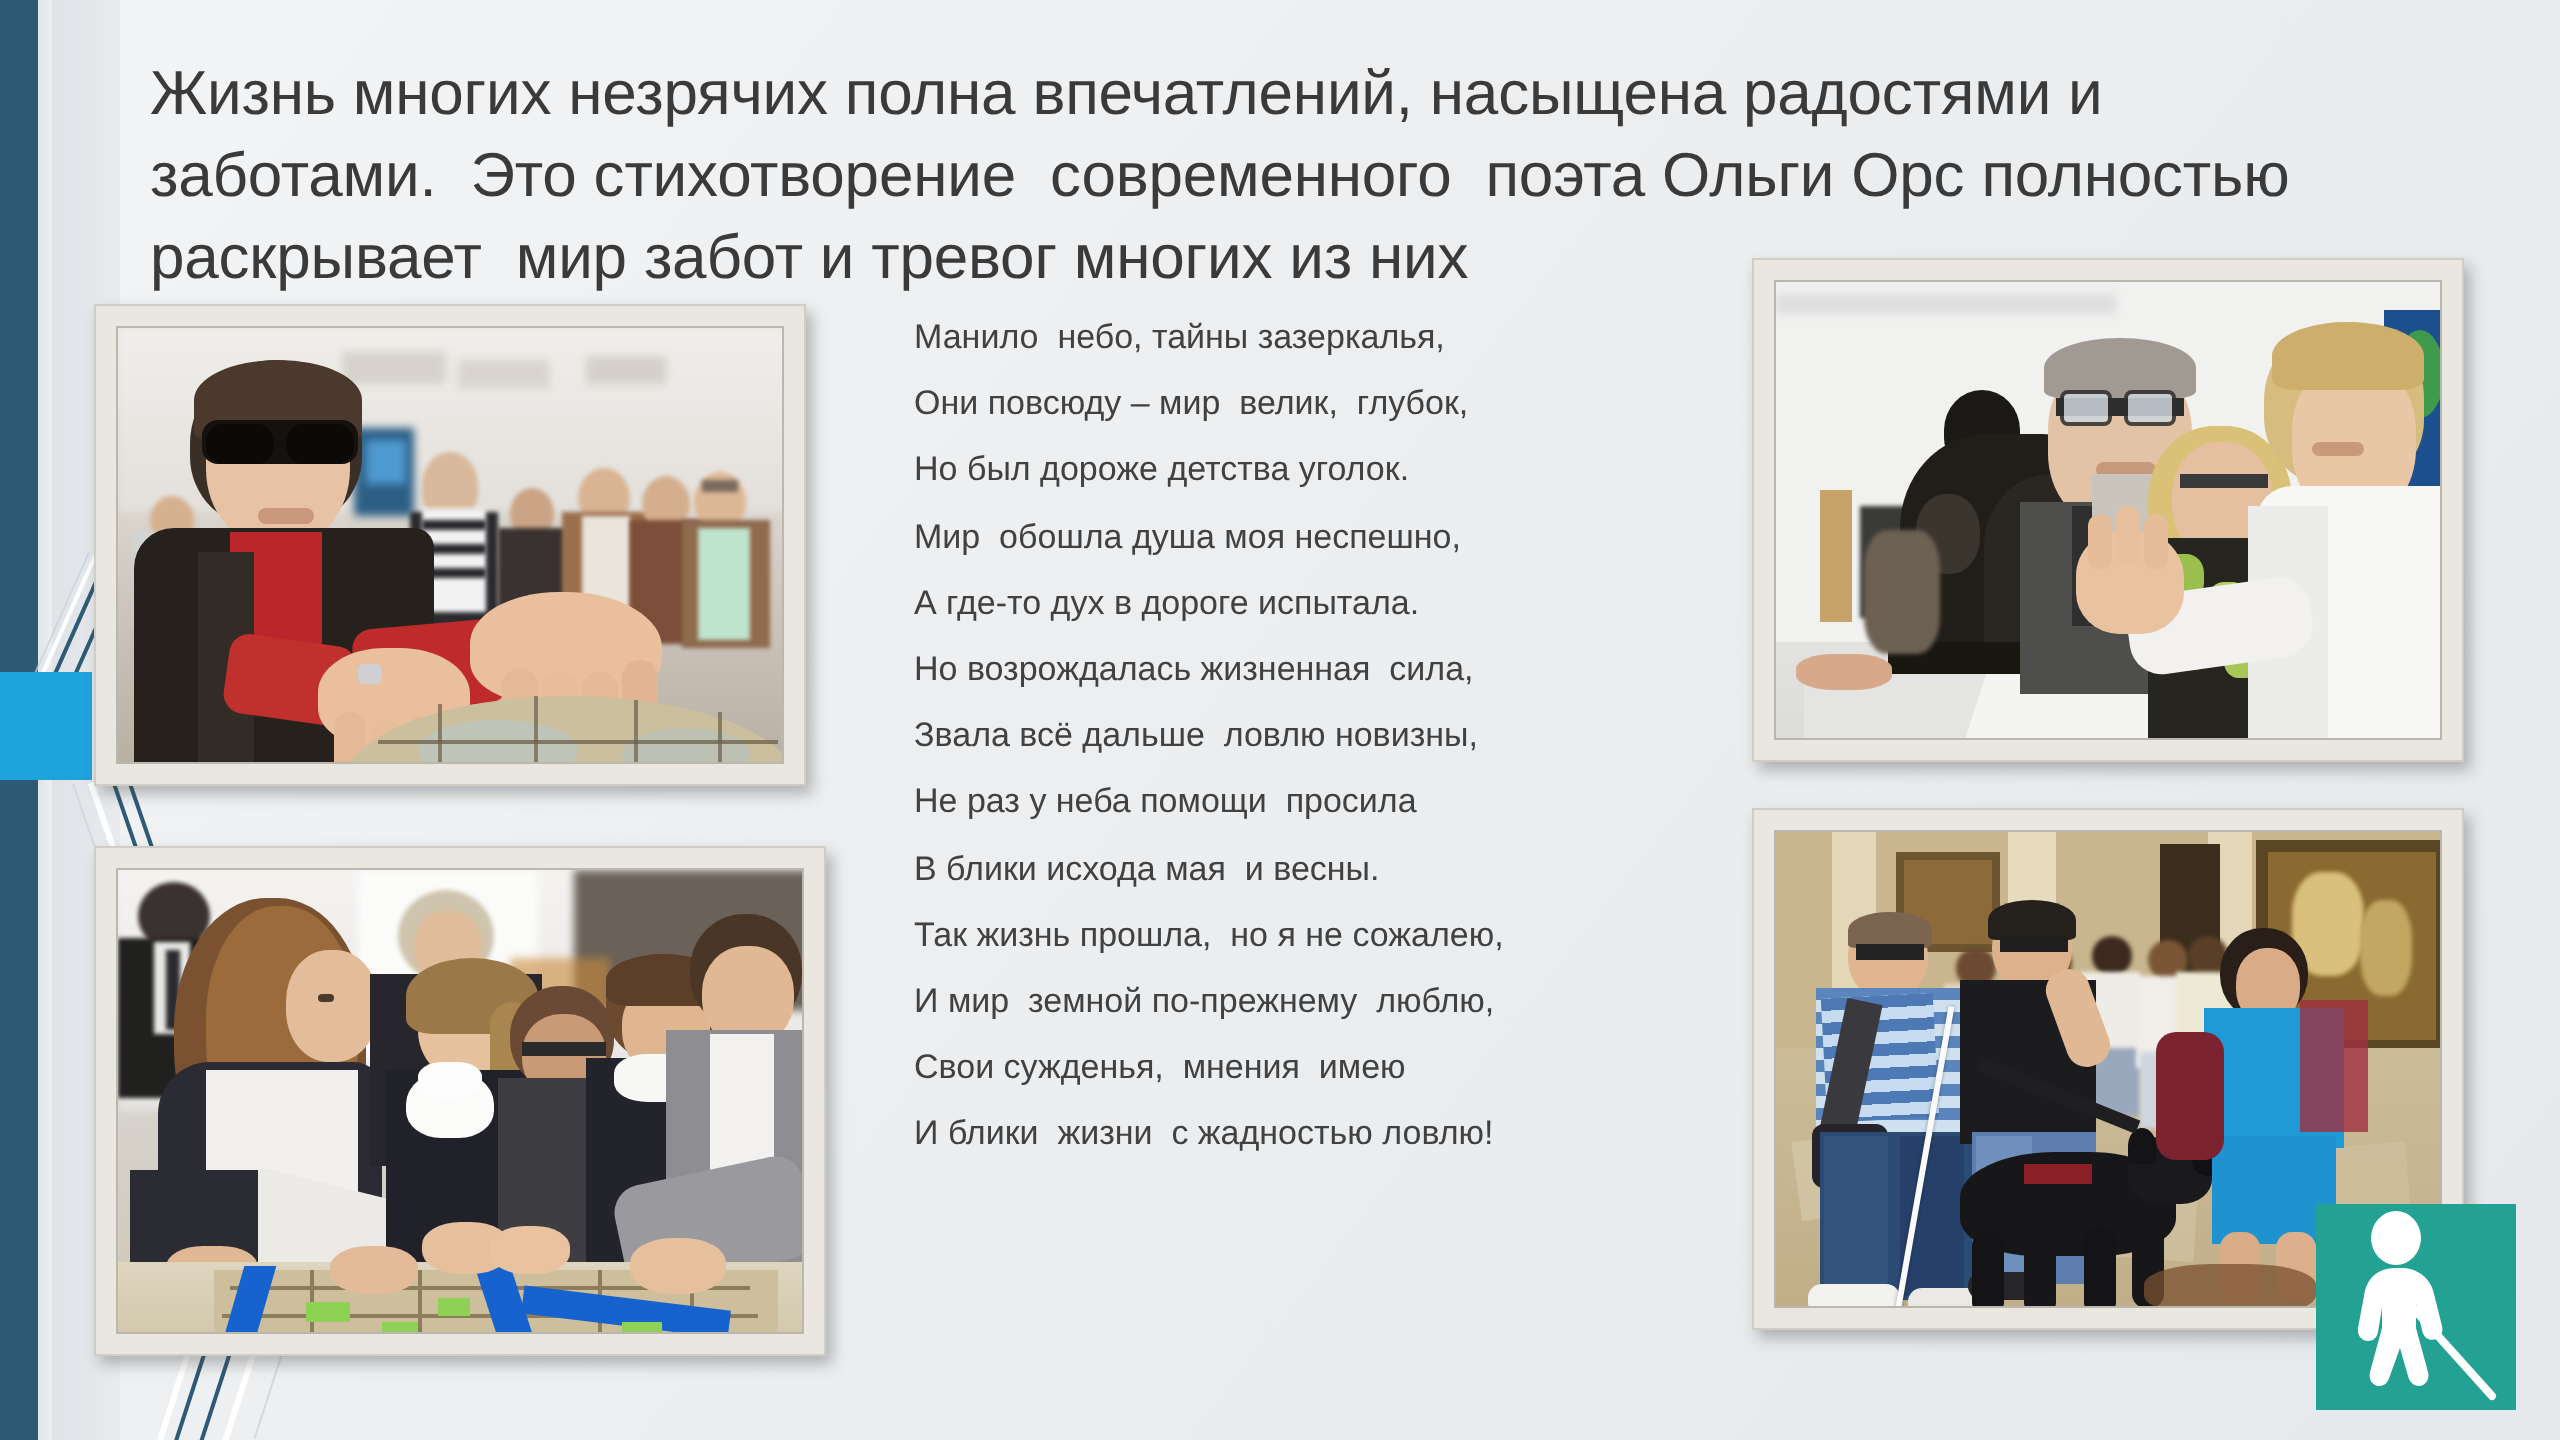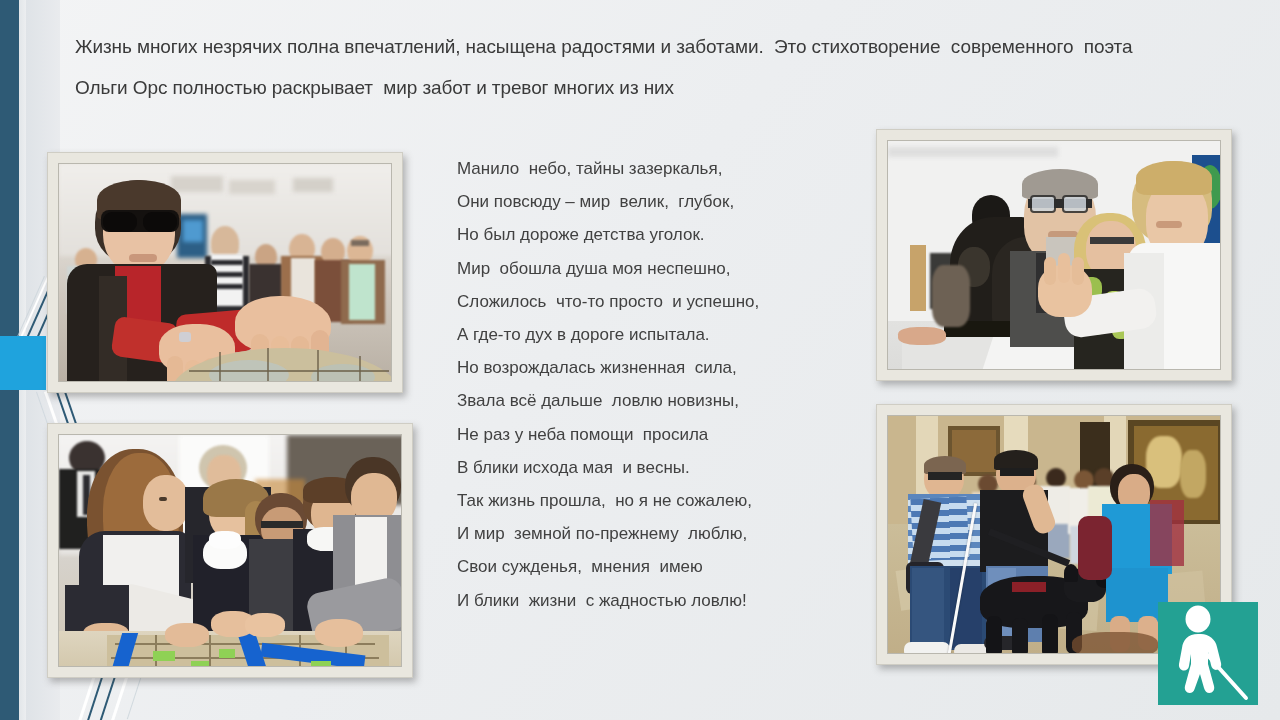--- a/index.html
+++ b/index.html
@@ -23,21 +23,21 @@
   .accent-square{position:absolute;left:0;top:336px;width:46px;height:54px;background:#1fa3dd;}
 
   .diag{position:absolute;transform-origin:0 0;}
   .d-dark{background:#2e5a75;}
   .d-light{background:#ffffff;}
   .d-soft{background:#c9d3da;}
 
   
   .title{
     position:absolute;left:75px;top:26px;width:1105px;
-    font-size:19px;line-height:41px;color:#3a3a3a;
+    font-size:31px;line-height:41px;color:#3a3a3a;
     letter-spacing:-0.1px;white-space:pre-wrap;
   }
 
   
   .frame{
     position:absolute;background:#e9e7df;
     border:1px solid #cfcdc4;
     box-shadow:3px 4px 7px rgba(60,60,60,.35);
     box-sizing:border-box;
   }
@@ -389,21 +389,20 @@
       <path d="M40 32 C30 32 25 38 24 46 L21 62 C20.5 66 23 68.5 26 68.5 C28.6 68.5 30.6 66.8 31 64 L33 52 L33 62 L27 84 C26 88 28.6 91 31.6 91 C34 91 35.8 89.6 36.6 87 L42 72 L46 86 C46.8 89 48.8 91 51.4 91 C54.6 91 57 88 56 84 L50 62 L50 50 L53 63 C53.6 66.4 56 68.4 59 67.8 C62 67.2 63.8 64.4 63 61 L59 45 C57.6 37.6 51 32 43 32 Z" fill="#ffffff"></path>
       <line x1="44" y1="47" x2="88" y2="96" stroke="#ffffff" stroke-width="4" stroke-linecap="round"></line>
     </svg>
   </div>
 
   <div class="poem">
     <div class="ln">Манило  небо, тайны зазеркалья,</div>
     <div class="ln">Они повсюду – мир  велик,  глубок,</div>
     <div class="ln">Но был дороже детства уголок.</div>
     <div class="ln">Мир  обошла душа моя неспешно,</div>
-    <div class="ln">Сложилось  что-то просто  и успешно,</div>
     <div class="ln">А где-то дух в дороге испытала.</div>
     <div class="ln">Но возрождалась жизненная  сила,</div>
     <div class="ln">Звала всё дальше  ловлю новизны,</div>
     <div class="ln">Не раз у неба помощи  просила</div>
     <div class="ln">В блики исхода мая  и весны.</div>
     <div class="ln">Так жизнь прошла,  но я не сожалею,</div>
     <div class="ln">И мир  земной по-прежнему  люблю,</div>
     <div class="ln">Свои сужденья,  мнения  имею</div>
     <div class="ln">И блики  жизни  с жадностью ловлю!</div>
   </div>

